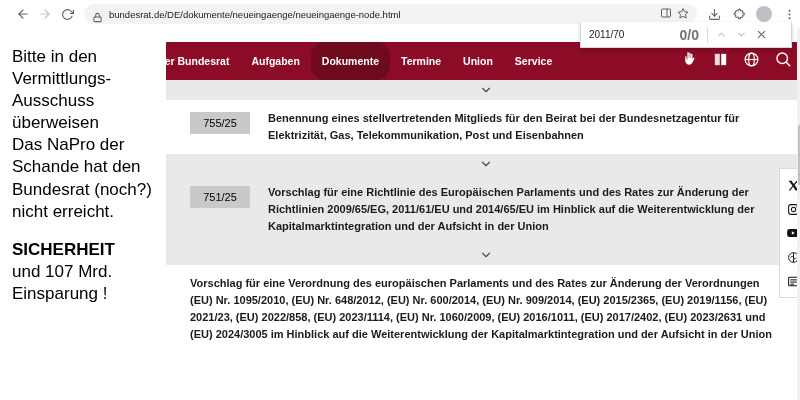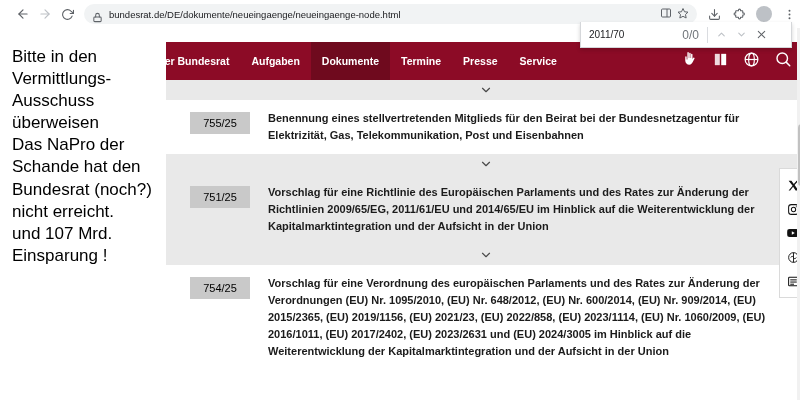--- a/index.html
+++ b/index.html
@@ -108,23 +108,24 @@
     padding: 0 20px 0 8px;
     box-sizing: border-box;
     z-index: 40;
   }
   .find-bar .find-text {
     flex: 1;
     font-size: 10px;
     color: #202124;
   }
   .find-bar .find-count {
-    font-size: 12px;
+    font-size: 14px;
     color: #70757a;
     margin-right: 5px;
+    font-weight: bold;
   }
   .find-sep {
     width: 1px;
     height: 16px;
     background: #dadce0;
     margin: 0 3px;
   }
   .find-btn {
     width: 20px;
     height: 20px;
@@ -243,20 +244,21 @@
     font-size: 10.5px;
     font-weight: bold;
     padding: 0 11px;
     height: 38px;
     display: flex;
     align-items: center;
     white-space: nowrap;
   }
   .nav-item.active {
     background: #6f0a1e;
+    border-radius: 14px;
   }
   .nav-right {
     position: absolute;
     right: 14px;
     top: 0;
     height: 38px;
     display: flex;
     align-items: center;
     gap: 14px;
     color: #ffffff;
@@ -466,21 +468,21 @@
                 <path d="M12 2c1.2 0 2 .9 2 2 1.8.2 3.4 1.1 4.6 2.4-1 .2-1.9.7-2.6 1.4 1.6.6 2.9 1.8 3.6 3.4-1-.4-2-.5-3-.3 1.3 1.1 2.1 2.6 2.3 4.3-.9-.8-2-1.3-3.2-1.5.8 1.2 1.2 2.6 1.1 4.1-.8-1-1.9-1.8-3.1-2.2L12 22l-1.7-6.4c-1.2.4-2.3 1.2-3.1 2.2-.1-1.5.3-2.9 1.1-4.1-1.2.2-2.3.7-3.2 1.5.2-1.7 1-3.2 2.3-4.3-1-.2-2-.1-3 .3.7-1.6 2-2.8 3.6-3.4-.7-.7-1.6-1.2-2.6-1.4C6.6 5.1 8.2 4.2 10 4c0-1.1.8-2 2-2z"></path>
               </svg>
           </span>
           <span class="brand-text">Bundesrat</span>
         </div>
         <div class="nav-items">
           <div class="nav-item">Der Bundesrat</div>
           <div class="nav-item">Aufgaben</div>
           <div class="nav-item active">Dokumente</div>
           <div class="nav-item">Termine</div>
-          <div class="nav-item">Presse</div>
+          <div class="nav-item">Union</div>
           <div class="nav-item">Service</div>
         </div>
         <div class="nav-right">
           <span>
             <svg width="17" height="17" viewBox="0 0 24 24" fill="currentColor">
                 <path d="M9 2.5a1 1 0 0 1 2 0V10h.6V3.6a1 1 0 0 1 2 0V10h.6V5a1 1 0 1 1 2 0v6.2l1.2-1.6a1 1 0 0 1 1.7 1l-2.3 4.6c-1 2-2.6 4.2-5.2 4.2-3 0-5.6-2.3-5.6-5.6V8.4a1 1 0 1 1 2 0V12H9V2.5z"></path>
               </svg>
           </span>
           <span>
             <svg width="17" height="17" viewBox="0 0 24 24" fill="currentColor">
@@ -528,21 +530,20 @@
           <div class="item-title">Vorschlag für eine Richtlinie des Europäischen Parlaments und des Rates zur Änderung der Richtlinien 2009/65/EG, 2011/61/EU und 2014/65/EU im Hinblick auf die Weiterentwicklung der Kapitalmarktintegration und der Aufsicht in der Union</div>
         </div>
 
         <div class="chev-row shaded">
           <svg width="14" height="14" viewBox="0 0 24 24" fill="none" stroke="currentColor" stroke-width="2" stroke-linecap="round" stroke-linejoin="round">
               <polyline points="6 9 12 15 18 9"></polyline>
             </svg>
         </div>
 
         <div class="list-item plain">
-          <div class="badge">754/25</div>
           <div class="item-title">Vorschlag für eine Verordnung des europäischen Parlaments und des Rates zur Änderung der Verordnungen (EU) Nr. 1095/2010, (EU) Nr. 648/2012, (EU) Nr. 600/2014, (EU) Nr. 909/2014, (EU) 2015/2365, (EU) 2019/1156, (EU) 2021/23, (EU) 2022/858, (EU) 2023/1114, (EU) Nr. 1060/2009, (EU) 2016/1011, (EU) 2017/2402, (EU) 2023/2631 und (EU) 2024/3005 im Hinblick auf die Weiterentwicklung der Kapitalmarktintegration und der Aufsicht in der Union</div>
         </div>
 
       </div>
 
       <div class="social-rail">
         <span class="s-btn">
           <svg width="13" height="13" viewBox="0 0 24 24" fill="currentColor">
               <path d="M3 3h5.2l4.3 6.1L17.8 3H21l-6.9 8 7 10h-5.2l-4.6-6.6L5.9 21H3l7.3-8.4L3 3z"></path>
             </svg>
@@ -575,20 +576,21 @@
               <line x1="6" y1="17" x2="13" y2="17"></line>
             </svg>
         </span>
       </div>
 
     </div>
 
     <div class="annotation">
       <p>Bitte in den Vermittlungs-Ausschuss überweisen</p>
       <p>Das NaPro der Schande hat den Bundesrat (noch?) nicht erreicht.</p>
+      <p class="bold">SICHERHEIT</p>
       <p>und 107 Mrd. Einsparung !</p>
     </div>
 
   </div>
 
   <div class="scrollbar">
     <div class="thumb"></div>
   </div>
 
 </div>

